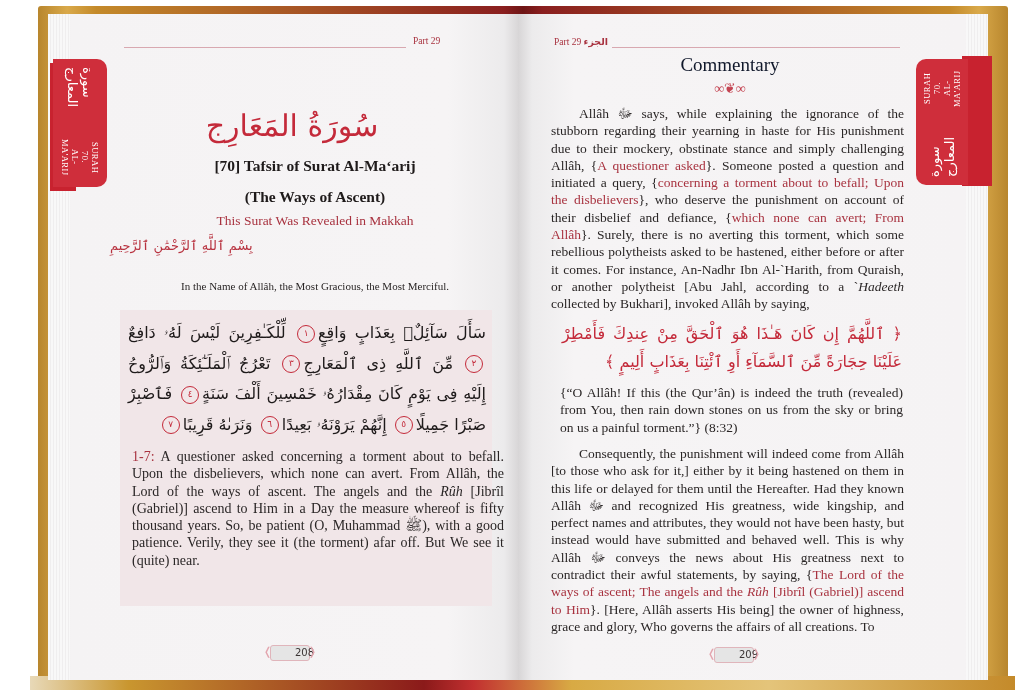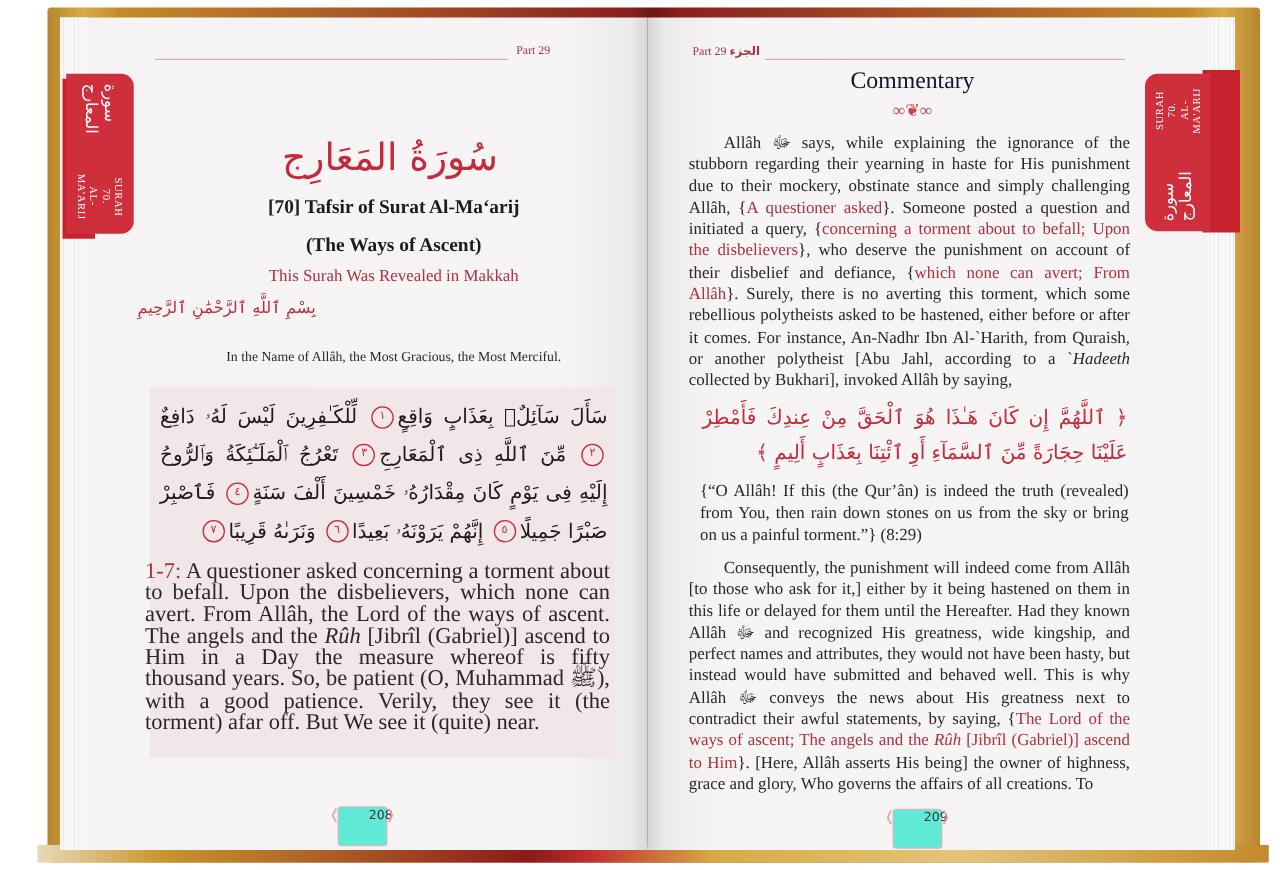--- a/index.html
+++ b/index.html
@@ -42,39 +42,39 @@
   .tab.left .tab-inner { transform: none; }
   .tab.right .tab-inner { transform: rotate(180deg); }
   .tab .ar { font-family: "DejaVu Sans", sans-serif; font-size: 13px; color: #fff; }
   .tab .en { font-family: "Liberation Serif", serif; font-size: 8.5px; letter-spacing: 0.5px; line-height: 10px; text-align: center; }
 
   
   .run-head { position: absolute; font-size: 9.5px; color: #a8323f; }
   .rule { position: absolute; height: 1px; background: #d8a8b0; }
 
   
-  .surah-ar { position: absolute; left: 212px; top: 108px; width: 200px; text-align: center;
+  .surah-ar { position: absolute; left: 192px; top: 108px; width: 200px; text-align: center;
     font-family: "DejaVu Serif", serif; font-size: 30px; color: #c42a3a; direction: rtl; }
   .title { position: absolute; left: 110px; width: 410px; text-align: center; font-weight: bold; font-size: 15.5px; color: #1e1a1a; }
   .revealed { position: absolute; left: 110px; width: 410px; text-align: center; font-size: 13.5px; color: #a8323f; top: 213px; }
   .basmala { position: absolute; left: 110px; width: 410px; text-align: left; font-size: 13px; color: #b8323f; top: 238px; direction: rtl; font-family: "DejaVu Sans", sans-serif; }
   .bism-en { position: absolute; left: 110px; width: 410px; text-align: center; font-size: 11px; color: #2a2626; top: 280px; }
 
   .ayah-box { position: absolute; left: 120px; top: 310px; width: 372px; height: 296px;
     background: #f1e6e8; }
   .ayah-ar { position: absolute; left: 128px; top: 318px; width: 358px;
     font-family: "DejaVu Sans", sans-serif; font-size: 16px; line-height: 30.5px; color: #1e1a1a; direction: rtl; text-align: justify; }
   .ayah-ar .n { display: inline-block; width: 18px; height: 18px; border: 1.5px solid #c42a3a; border-radius: 50%; color: #c42a3a; font-size: 9px; line-height: 15px; text-align: center; vertical-align: middle; margin: 0 3px; }
 
-  .translation { position: absolute; left: 116px; top: 448px; width: 372px;
-    font-size: 18px; line-height: 17.3px; color: #2a2626; text-align: justify; }
+  .translation { position: absolute; left: 132px; top: 448px; width: 372px;
+    font-size: 14px; line-height: 17.3px; color: #2a2626; text-align: justify; }
   .translation .ref { color: #a8323f; }
 
-  .pagenum { position: absolute; width: 40px; height: 32px; border: 1px solid #e0b5bb; border-radius: 3px;
-    font-family: "DejaVu Sans", sans-serif; font-size: 10px; text-align: center; line-height: 14px; color: #3a3434; background: #5eead4; padding-left: 24px; }
+  .pagenum { position: absolute; width: 40px; height: 16px; border: 1px solid #e0b5bb; border-radius: 3px;
+    font-family: "DejaVu Sans", sans-serif; font-size: 10px; text-align: center; line-height: 14px; color: #3a3434; background: #e5e5e5; padding-left: 24px; }
   .pagenum::before, .pagenum::after { content: "❬"; position: absolute; top: -1px; color: #e3a5ae; font-size: 11px; }
   .pagenum::before { left: -8px; }
   .pagenum::after { content: "❭"; right: -8px; }
 
   
   .commentary { position: absolute; left: 660px; top: 54px; width: 140px; text-align: center; font-size: 19px; color: #0f172a; }
   .ornament { position: absolute; left: 695px; top: 80px; width: 70px; height: 20px; text-align: center; color: #c44452; font-size: 14px; }
   .para { position: absolute; left: 551px; width: 353px; font-size: 13.5px; line-height: 17.3px; color: #2a2626; text-align: justify; }
   .para .q { color: #a8323f; }
   .para i { font-style: italic; }
@@ -114,21 +114,21 @@
     </span>
   </div>
 </div>
 
 <div class="rule" style="left:124px; top:47px; width:282px;"></div>
 <div class="run-head" style="left:413px; top:36px;">Part 29</div>
 
 <div class="surah-ar">سُورَةُ المَعَارِج</div>
 <div class="title" style="top:157px;">[70] Tafsir of Surat Al-Ma‘arij</div>
 <div class="title" style="top:188px;">(The Ways of Ascent)</div>
-<div class="revealed">This Surah Was Revealed in Makkah</div>
+<div class="revealed">This Surat Was Revealed in Makkah</div>
 <div class="basmala">بِسْمِ ٱللَّهِ ٱلرَّحْمَٰنِ ٱلرَّحِيمِ</div>
 <div class="bism-en">In the Name of Allâh, the Most Gracious, the Most Merciful.</div>
 
 <div class="ayah-box"></div>
 <div class="ayah-ar">
   <span>سَأَلَ سَآئِلٌۢ بِعَذَابٍ وَاقِعٍ</span><span class="n">١</span>
   <span>لِّلْكَـٰفِرِينَ لَيْسَ لَهُۥ دَافِعٌ</span><span class="n">٢</span>
   <span>مِّنَ ٱللَّهِ ذِى ٱلْمَعَارِجِ</span><span class="n">٣</span>
   <span>تَعْرُجُ ٱلْمَلَـٰٓئِكَةُ وَٱلرُّوحُ إِلَيْهِ فِى يَوْمٍ كَانَ مِقْدَارُهُۥ خَمْسِينَ أَلْفَ سَنَةٍ</span><span class="n">٤</span>
   <span>فَٱصْبِرْ صَبْرًا جَمِيلًا</span><span class="n">٥</span>
@@ -143,17 +143,17 @@
 <div class="run-head" style="left:554px; top:36px;"><span>Part 29</span> <span style="font-family:'DejaVu Sans',sans-serif;font-weight:bold;">الجزء</span></div>
 <div class="rule" style="left:612px; top:47px; width:288px;"></div>
 
 <div class="commentary">Commentary</div>
 <div class="ornament">∞❦∞</div>
 
 <div class="para" style="top:105px;"><span class="indent"></span><span>Allâh ﷻ says, while explaining the ignorance of the stubborn regarding their yearning in haste for His punishment due to their mockery, obstinate stance and simply challenging Allâh, {</span><span class="q">A questioner asked</span><span>}.  Someone posted a question and initiated a query, {</span><span class="q">concerning a torment about to befall; Upon the disbelievers</span><span>}, who deserve the punishment on account of their disbelief and defiance, {</span><span class="q">which none can avert; From Allâh</span><span>}. Surely, there is no averting this torment, which some rebellious polytheists asked to be hastened, either before or after it comes. For instance, An-Nadhr Ibn Al-`Harith, from Quraish, or another polytheist [Abu Jahl, according to a `</span><i>Hadeeth</i><span> collected by Bukhari], invoked Allâh by saying,</span></div>
 
 <div class="quran-quote">﴿ ٱللَّهُمَّ إِن كَانَ هَـٰذَا هُوَ ٱلْحَقَّ مِنْ عِندِكَ فَأَمْطِرْ عَلَيْنَا حِجَارَةً مِّنَ ٱلسَّمَآءِ أَوِ ٱئْتِنَا بِعَذَابٍ أَلِيمٍ ﴾</div>
 
-<div class="para" style="top:384px; left:560px; width:343px;">{“O Allâh! If this (the Qur’ân) is indeed the truth (revealed) from You, then rain down stones on us from the sky or bring on us a painful torment.”} (8:29)</div>
+<div class="para" style="top:384px; left:560px; width:343px;">{“O Allâh! If this (the Qur’ân) is indeed the truth (revealed) from You, then rain down stones on us from the sky or bring on us a painful torment.”} (8:32)</div>
 
 <div class="para" style="top:445px;"><span class="indent"></span><span>Consequently, the punishment will indeed come from Allâh [to those who ask for it,] either by it being hastened on them in this life or delayed for them until the Hereafter.  Had they known Allâh ﷻ and recognized His greatness, wide kingship, and perfect names and attributes, they would not have been hasty, but instead would have submitted and behaved well. This is why Allâh ﷻ conveys the news about His greatness next to contradict their awful statements, by saying, {</span><span class="q">The Lord of the ways of ascent; The angels and the </span><i class="q">Rûh</i><span class="q"> [Jibrîl (Gabriel)] ascend to Him</span><span>}.  [Here, Allâh asserts His being] the owner of highness, grace and glory, Who governs the affairs of all creations.  To</span></div>
 
 <div class="pagenum" style="left:714px; top:647px;">209</div>
 
 </body></html>

